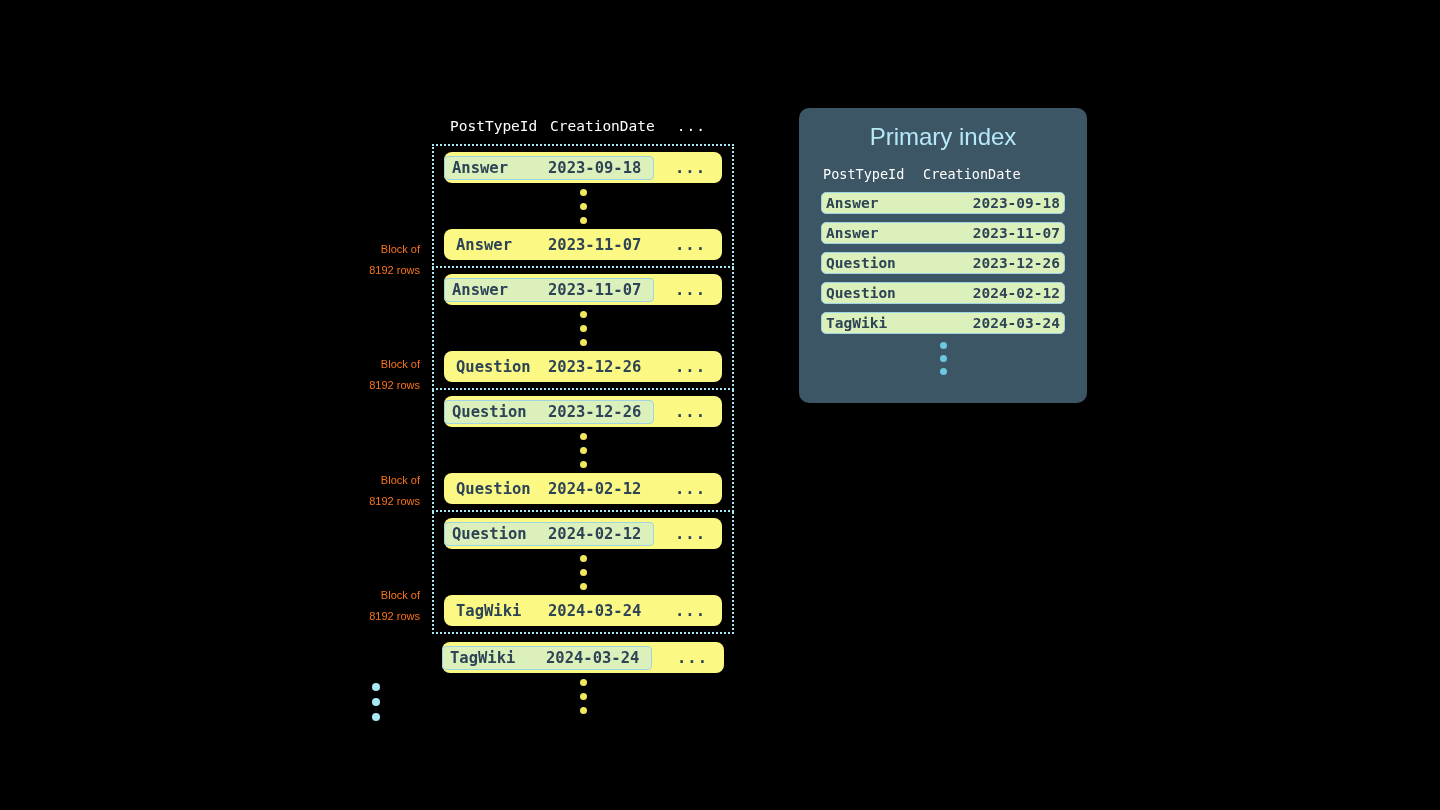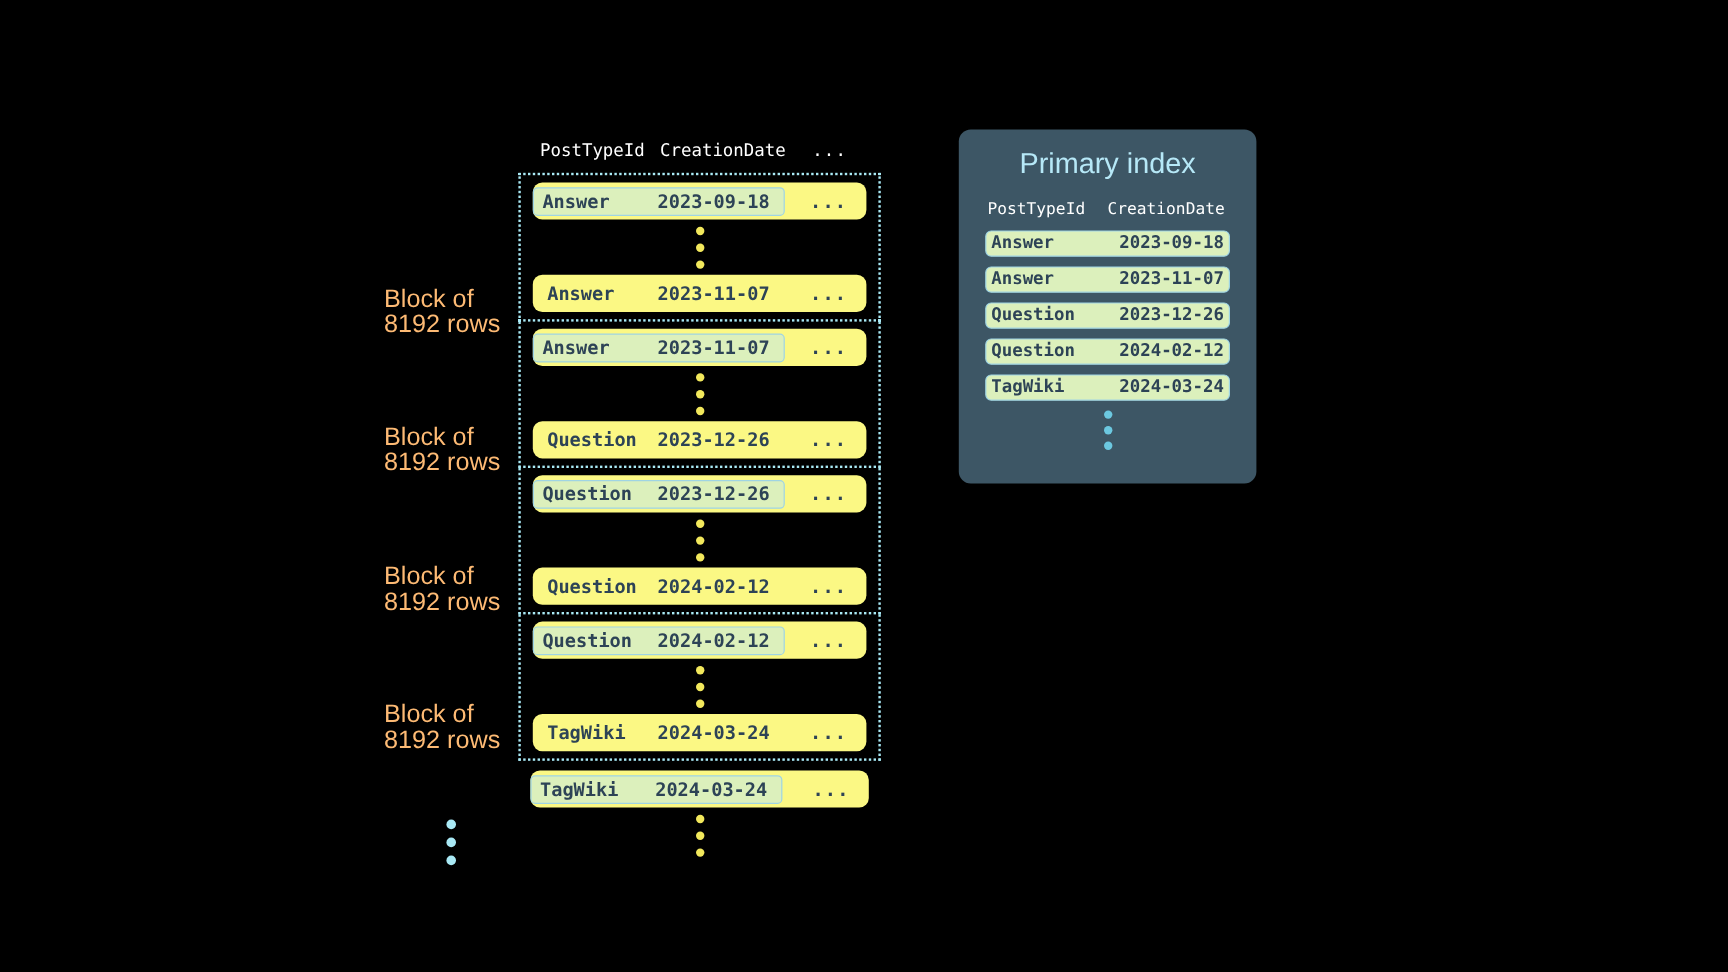--- a/index.html
+++ b/index.html
@@ -121,24 +121,24 @@
   }
 
   
   #tail-area { margin-top: 8px; }
 
   
   .block-label {
     position: absolute;
     left: 320px;
     width: 100px;
-    text-align: left;
-    color: #fdba74;
+    text-align: right;
+    color: #f97316;
     font-family: "Liberation Sans", sans-serif;
-    font-size: 21px;
+    font-size: 11px;
     line-height: 21px;
   }
   #left-dots {
     position: absolute;
     left: 362px;
     top: 683px;
     width: 28px;
     display: flex;
     flex-direction: column;
     align-items: center;
@@ -149,21 +149,21 @@
     height: 8px;
     border-radius: 50%;
     background: #a9e9f5;
   }
 
   
   #primary-index {
     position: absolute;
     left: 799px;
     top: 108px;
-    width: 248px;
+    width: 288px;
     height: 295px;
     background: #3d5665;
     border-radius: 10px;
     box-sizing: border-box;
     padding: 14px 22px 0 22px;
   }
   #index-title {
     text-align: center;
     color: #b6e8f7;
     font-size: 24px;

